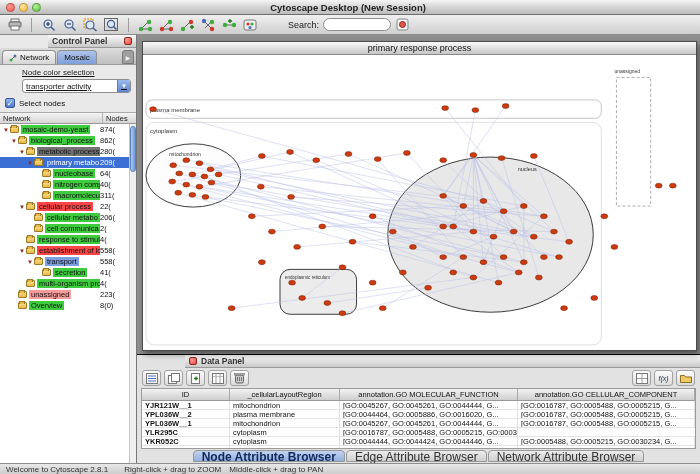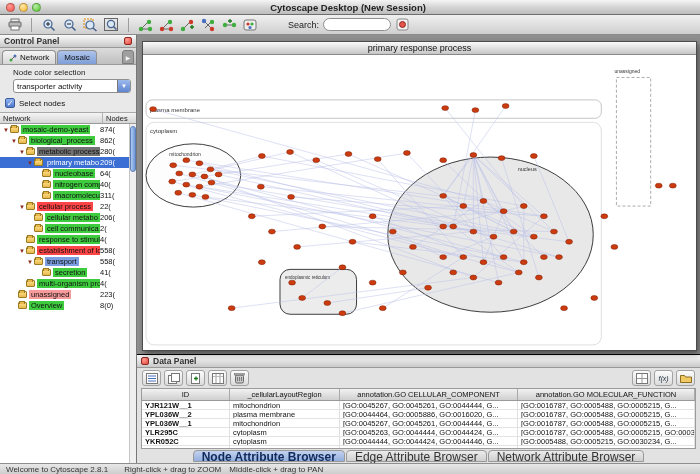--- a/index.html
+++ b/index.html
@@ -22,28 +22,28 @@
   .tsep{width:1px;height:14px;background:#9d9d9d;margin:0 5px;}
   .search-wrap{display:flex;align-items:center;gap:4px;margin-left:26px;}
   .search-label{font-size:9px;color:#222;}
   .search-input{width:68px;height:13px;border:1px solid #8f8f8f;border-radius:7px;background:#fff;font-size:8px;padding:0 6px;outline:none;}
 
   
   .main{flex:1;display:flex;min-height:0;}
 
   
   .control-panel{width:137px;flex:0 0 auto;background:#e9e9e9;border-right:1px solid #777;display:flex;flex-direction:column;min-height:0;}
-  .panel-header{height:13px;background:linear-gradient(#fafafa,#c9c9c9);border-bottom:1px solid #999;display:flex;align-items:center;padding:0 4px;flex:0 0 auto;}
+  .panel-header{height:13px;background:linear-gradient(#fafafa,#c9c9c9);border-bottom:1px solid #999;display:flex;align-items:center;padding:0 4px;flex:0 0 auto;margin-left:48px;}
   .panel-header .ph-title{font-size:8.5px;font-weight:bold;color:#333;flex:1;}
   .float-btn{width:8px;height:8px;border-radius:2px;background:radial-gradient(circle at 35% 30%,#ff9d95,#e2443a);border:1px solid #8d2a22;}
   .cp-tabs{height:17px;background:linear-gradient(#dcdcdc,#bfbfbf);border-bottom:1px solid #9a9a9a;display:flex;align-items:flex-end;padding:2px 2px 0 2px;gap:1px;flex:0 0 auto;}
   .cp-tab{height:14px;padding:0 6px;display:flex;align-items:center;gap:3px;font-size:8px;border:1px solid #909090;border-bottom:none;border-radius:4px 4px 0 0;background:linear-gradient(#f4f4f4,#d6d6d6);}
   .cp-tab.on{background:linear-gradient(#aec4ea,#7e9ed8);}
   .tab-overflow{margin-left:auto;width:12px;height:14px;background:#9f9f9f;border:1px solid #7c7c7c;border-radius:3px 3px 0 0;color:#f2f2f2;font-size:6px;display:flex;align-items:center;justify-content:center;}
-  .cp-section{padding:3px 5px 0 13px;flex:0 0 auto;}
+  .cp-section{padding:3px 5px 0 22px;flex:0 0 auto;text-decoration:underline;}
   .cp-label{font-size:8px;color:#222;margin-bottom:2px;}
   .dropdown{height:14px;border:1px solid #8f8f8f;border-radius:3px;background:#fff;display:flex;align-items:center;overflow:hidden;}
   .dropdown .dval{flex:1;font-size:8px;padding:0 3px;white-space:nowrap;overflow:hidden;}
   .dropdown .darrow{width:13px;height:100%;background:linear-gradient(#9cb9ec,#5e85cf);color:#fff;font-size:6px;display:flex;align-items:center;justify-content:center;border-left:1px solid #7a7a7a;}
   .check-row{display:flex;align-items:center;gap:4px;padding:5px 5px 4px 5px;flex:0 0 auto;}
   .checkbox{width:10px;height:10px;border-radius:2px;background:linear-gradient(#8fb2ef,#4f79ce);border:1px solid #3b5a9c;color:#fff;font-size:8px;line-height:9px;text-align:center;}
   .check-label{font-size:8px;}
   .tree-colhead{height:12px;display:flex;background:linear-gradient(#f4f4f4,#d6d6d6);border-top:1px solid #aaa;border-bottom:1px solid #999;font-size:7.5px;color:#222;flex:0 0 auto;}
   .tree-colhead .c1{flex:1;padding:1px 3px;border-right:1px solid #b5b5b5;}
   .tree-colhead .c2{width:33px;padding:1px 3px;}
@@ -619,22 +619,22 @@
           <span class="dp-btn">
             <svg width="12" height="10">
                 <path d="M0.5 2.5 h4 l1 1.5 h6 v5.5 h-11 z" fill="#f1c963" stroke="#8d6f24"></path>
               </svg>
           </span>
         </div>
         <div class="attr-table">
           <div class="attr-head">
               <div class="th">ID</div>
               <div class="th">_cellularLayoutRegion</div>
+              <div class="th">annotation.GO MOLECULAR_FUNCTION</div>
               <div class="th">annotation.GO CELLULAR_COMPONENT</div>
-              <div class="th">annotation.GO MOLECULAR_FUNCTION</div>
             </div>
           <div class="attr-body">
               <div class="tr">
                 <div class="td id">YJR121W__1</div>
                 <div class="td">mitochondrion</div>
                 <div class="td">[GO:0045267, GO:0045261, GO:0044444, G...</div>
                 <div class="td">[GO:0016787, GO:0005488, GO:0005215, G...</div>
               </div>
               <div class="tr">
                 <div class="td id">YPL036W__2</div>
@@ -644,21 +644,20 @@
               </div>
               <div class="tr">
                 <div class="td id">YPL036W__1</div>
                 <div class="td">mitochondrion</div>
                 <div class="td">[GO:0045267, GO:0045261, GO:0044444, G...</div>
                 <div class="td">[GO:0016787, GO:0005488, GO:0005215, G...</div>
               </div>
               <div class="tr">
                 <div class="td id">YLR295C</div>
                 <div class="td">cytoplasm</div>
-                <div class="td">[GO:0045263, GO:0044444, GO:0044424, G...</div>
                 <div class="td">[GO:0016787, GO:0005488, GO:0005215, GO:0003824, G...</div>
               </div>
               <div class="tr">
                 <div class="td id">YKR052C</div>
                 <div class="td">cytoplasm</div>
                 <div class="td">[GO:0044444, GO:0044424, GO:0044446, G...</div>
                 <div class="td">[GO:0005488, GO:0005215, GO:0030234, G...</div>
               </div>
               <div class="tr">
                 <div class="td id">YDR039C__1</div>

